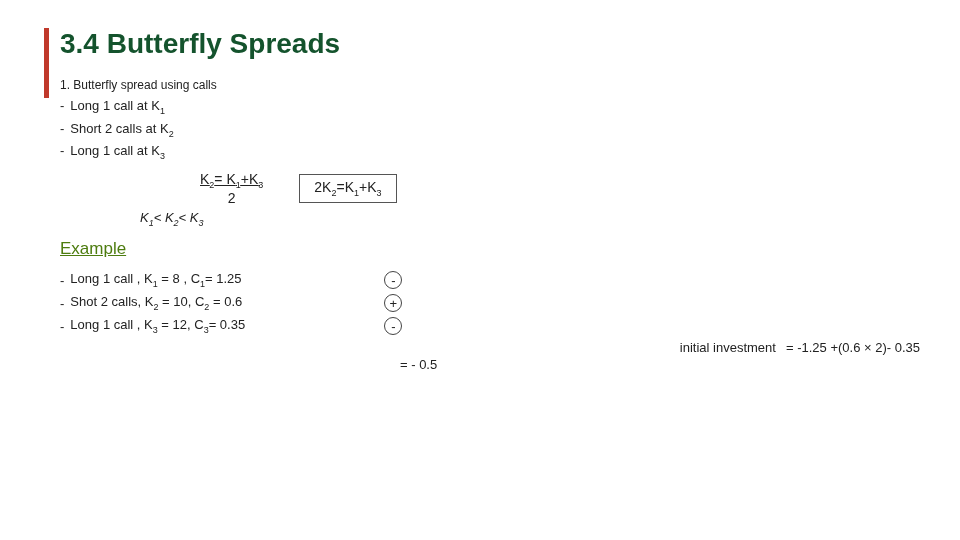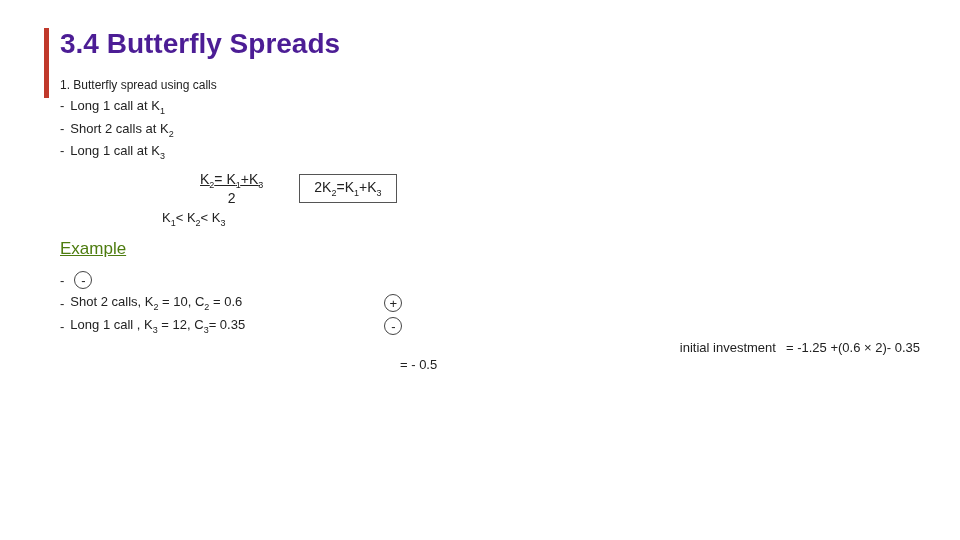--- a/index.html
+++ b/index.html
@@ -23,21 +23,21 @@
     }
     .content {
       position: absolute;
       left: 60px;
       top: 28px;
       width: 860px;
     }
     .main-title {
       font-size: 28px;
       font-weight: bold;
-      color: #4c1d95;
+      color: #14532d;
       margin-bottom: 18px;
     }
     .section-label {
       font-size: 12px;
       margin-bottom: 6px;
     }
     .bullet-item {
       font-size: 13px;
       margin-bottom: 5px;
       display: flex;
@@ -69,22 +69,23 @@
     }
     .formula-denominator {
       font-size: 14px;
     }
     .formula-box {
       border: 1px solid #555;
       padding: 4px 14px;
       font-size: 14px;
     }
     .k-inequality {
-      margin: 4px 0 12px 102px;
-      font-size: 13px;
+      margin: 4px 0 12px 80px;
+      font-size: 13px;
+      font-style: italic;
     }
     .example-link {
       font-size: 17px;
       text-decoration: underline;
       color: #4d7c0f;
       margin-bottom: 12px;
       display: inline-block;
     }
     .example-row {
       display: flex;
@@ -179,20 +180,21 @@
   </div>
 
   <div class="k-inequality">K<sub>1</sub>&lt; K<sub>2</sub>&lt; K<sub>3</sub></div>
 
   <div>
     <span class="example-link">Example</span>
   </div>
 
   <div class="example-row">
     <span class="dash">-</span>
+    <span class="text-part">Long 1 call , K<sub>1</sub> = 8 , C<sub>1</sub>= 1.25</span>
     <span class="circle-minus">-</span>
   </div>
   <div class="example-row">
     <span class="dash">-</span>
     <span class="text-part">Shot 2 calls, K<sub>2</sub> = 10, C<sub>2</sub> = 0.6</span>
     <span class="circle-plus">+</span>
   </div>
   <div class="example-row">
     <span class="dash">-</span>
     <span class="text-part">Long 1 call , K<sub>3</sub> = 12, C<sub>3</sub>= 0.35</span>

